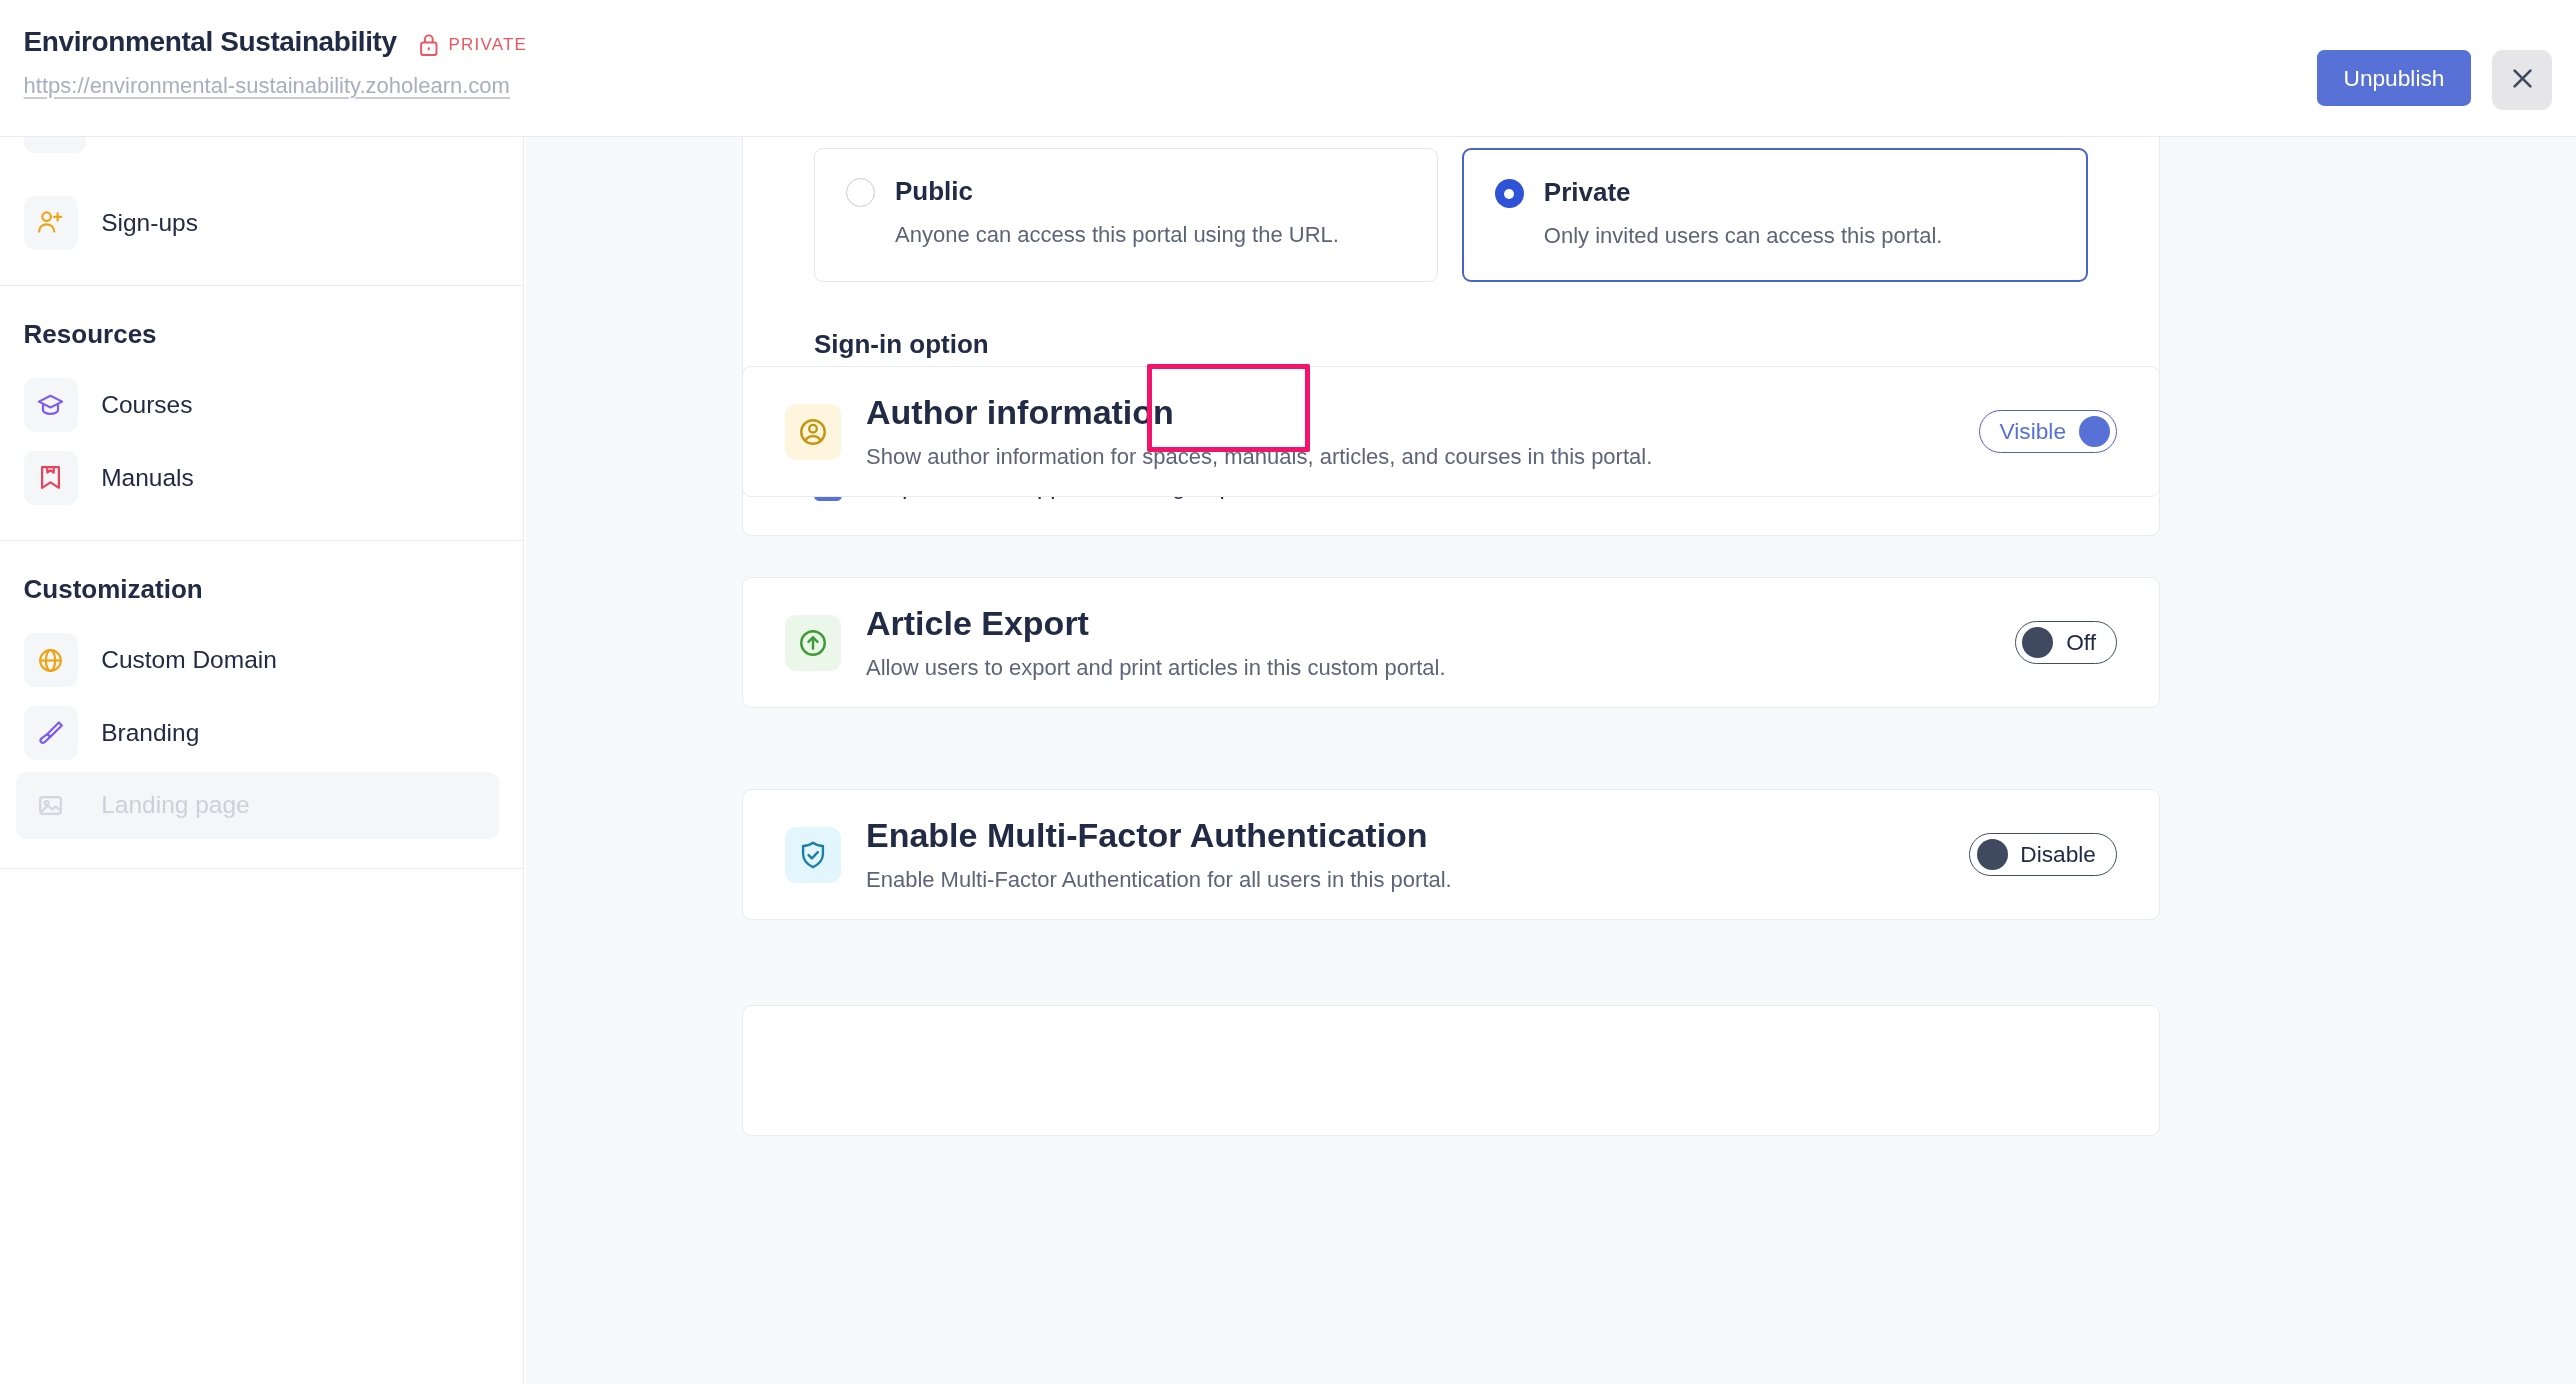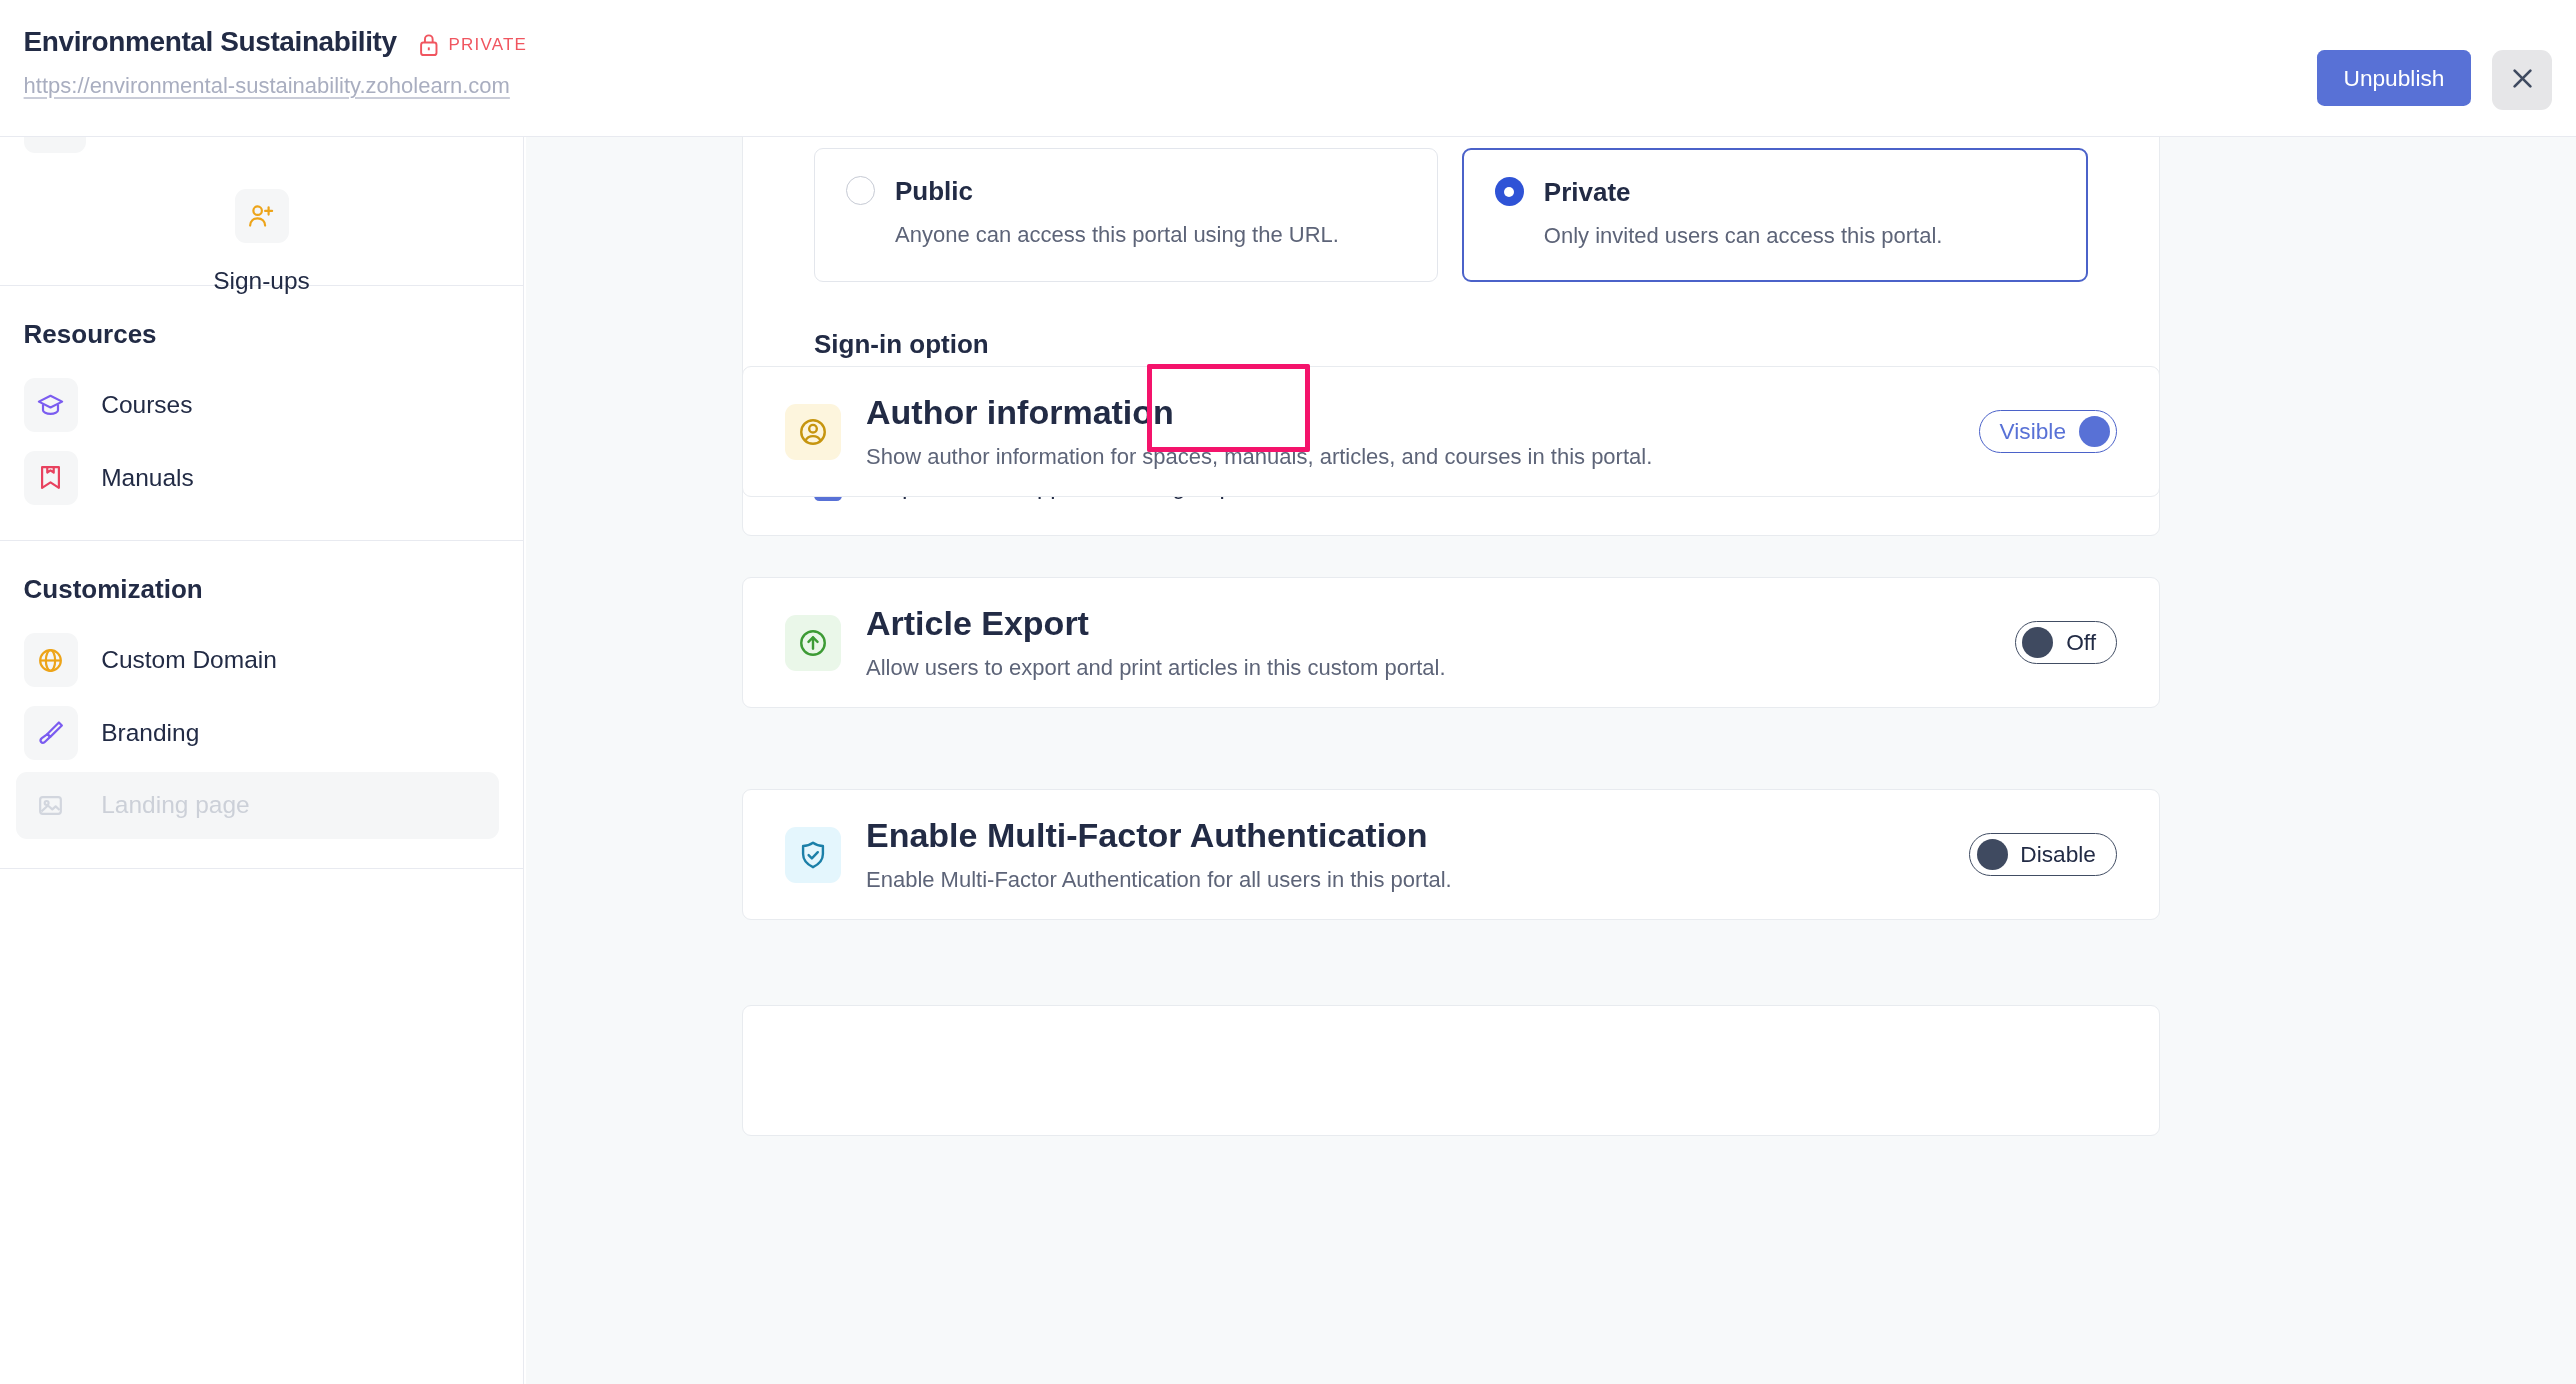--- a/index.html
+++ b/index.html
@@ -99,21 +99,21 @@
 
   
   .card-access { top: -63px; height: 462px; }
   .radio-row { display: flex; gap: 23.6px; padding: 73px 71px 0 71px; }
   .radio-card {
     flex: 1; border: 1.8px solid #e3e6ec; border-radius: 9px;
     padding: 27px 31px 31px 31px; min-height: 134px; cursor: pointer;
     background: #ffffff;
   }
   .radio-card.selected { border: 2.7px solid #4b62c9; }
-  .radio-head { display: flex; align-items: flex-start; gap: 20px; }
+  .radio-head { display: flex; align-items: flex-end; gap: 20px; }
   .radio-dot {
     width: 29px; height: 29px; border-radius: 50%;
     border: 1.8px solid #c6cad4; background: #ffffff; flex: 0 0 auto;
   }
   .radio-dot.on {
     border: none; background: #2f53d6;
     display: flex; align-items: center; justify-content: center;
   }
   .radio-dot.on::after {
     content: ""; width: 10px; height: 10px; border-radius: 50%; background: #ffffff;
@@ -200,21 +200,21 @@
     </div>
   </div>
 
   <div class="sidebar">
 
     <div class="sb-partial">
         <div class="chip"></div>
       </div>
 
     <div class="sb-group">
-      <div class="sb-item" style="margin-top:34px;flex-direction:column;">
+      <div class="sb-item" style="margin-top:34px;">
         <span class="sb-icon-box">
           <svg width="31" height="31" viewBox="0 0 24 24" fill="none" stroke="#eda419" stroke-width="1.7" stroke-linecap="round">
             <circle cx="9" cy="7.5" r="3.3"></circle>
             <path d="M3.2 19c0-3.4 2.6-5.6 5.8-5.6s5.8 2.2 5.8 5.6"></path>
             <line x1="17.5" y1="5" x2="17.5" y2="10.5"></line>
               <line x1="14.8" y1="7.7" x2="20.2" y2="7.7"></line>
           </svg>
         </span>
         <span class="sb-label">Sign-ups</span>
       </div>

